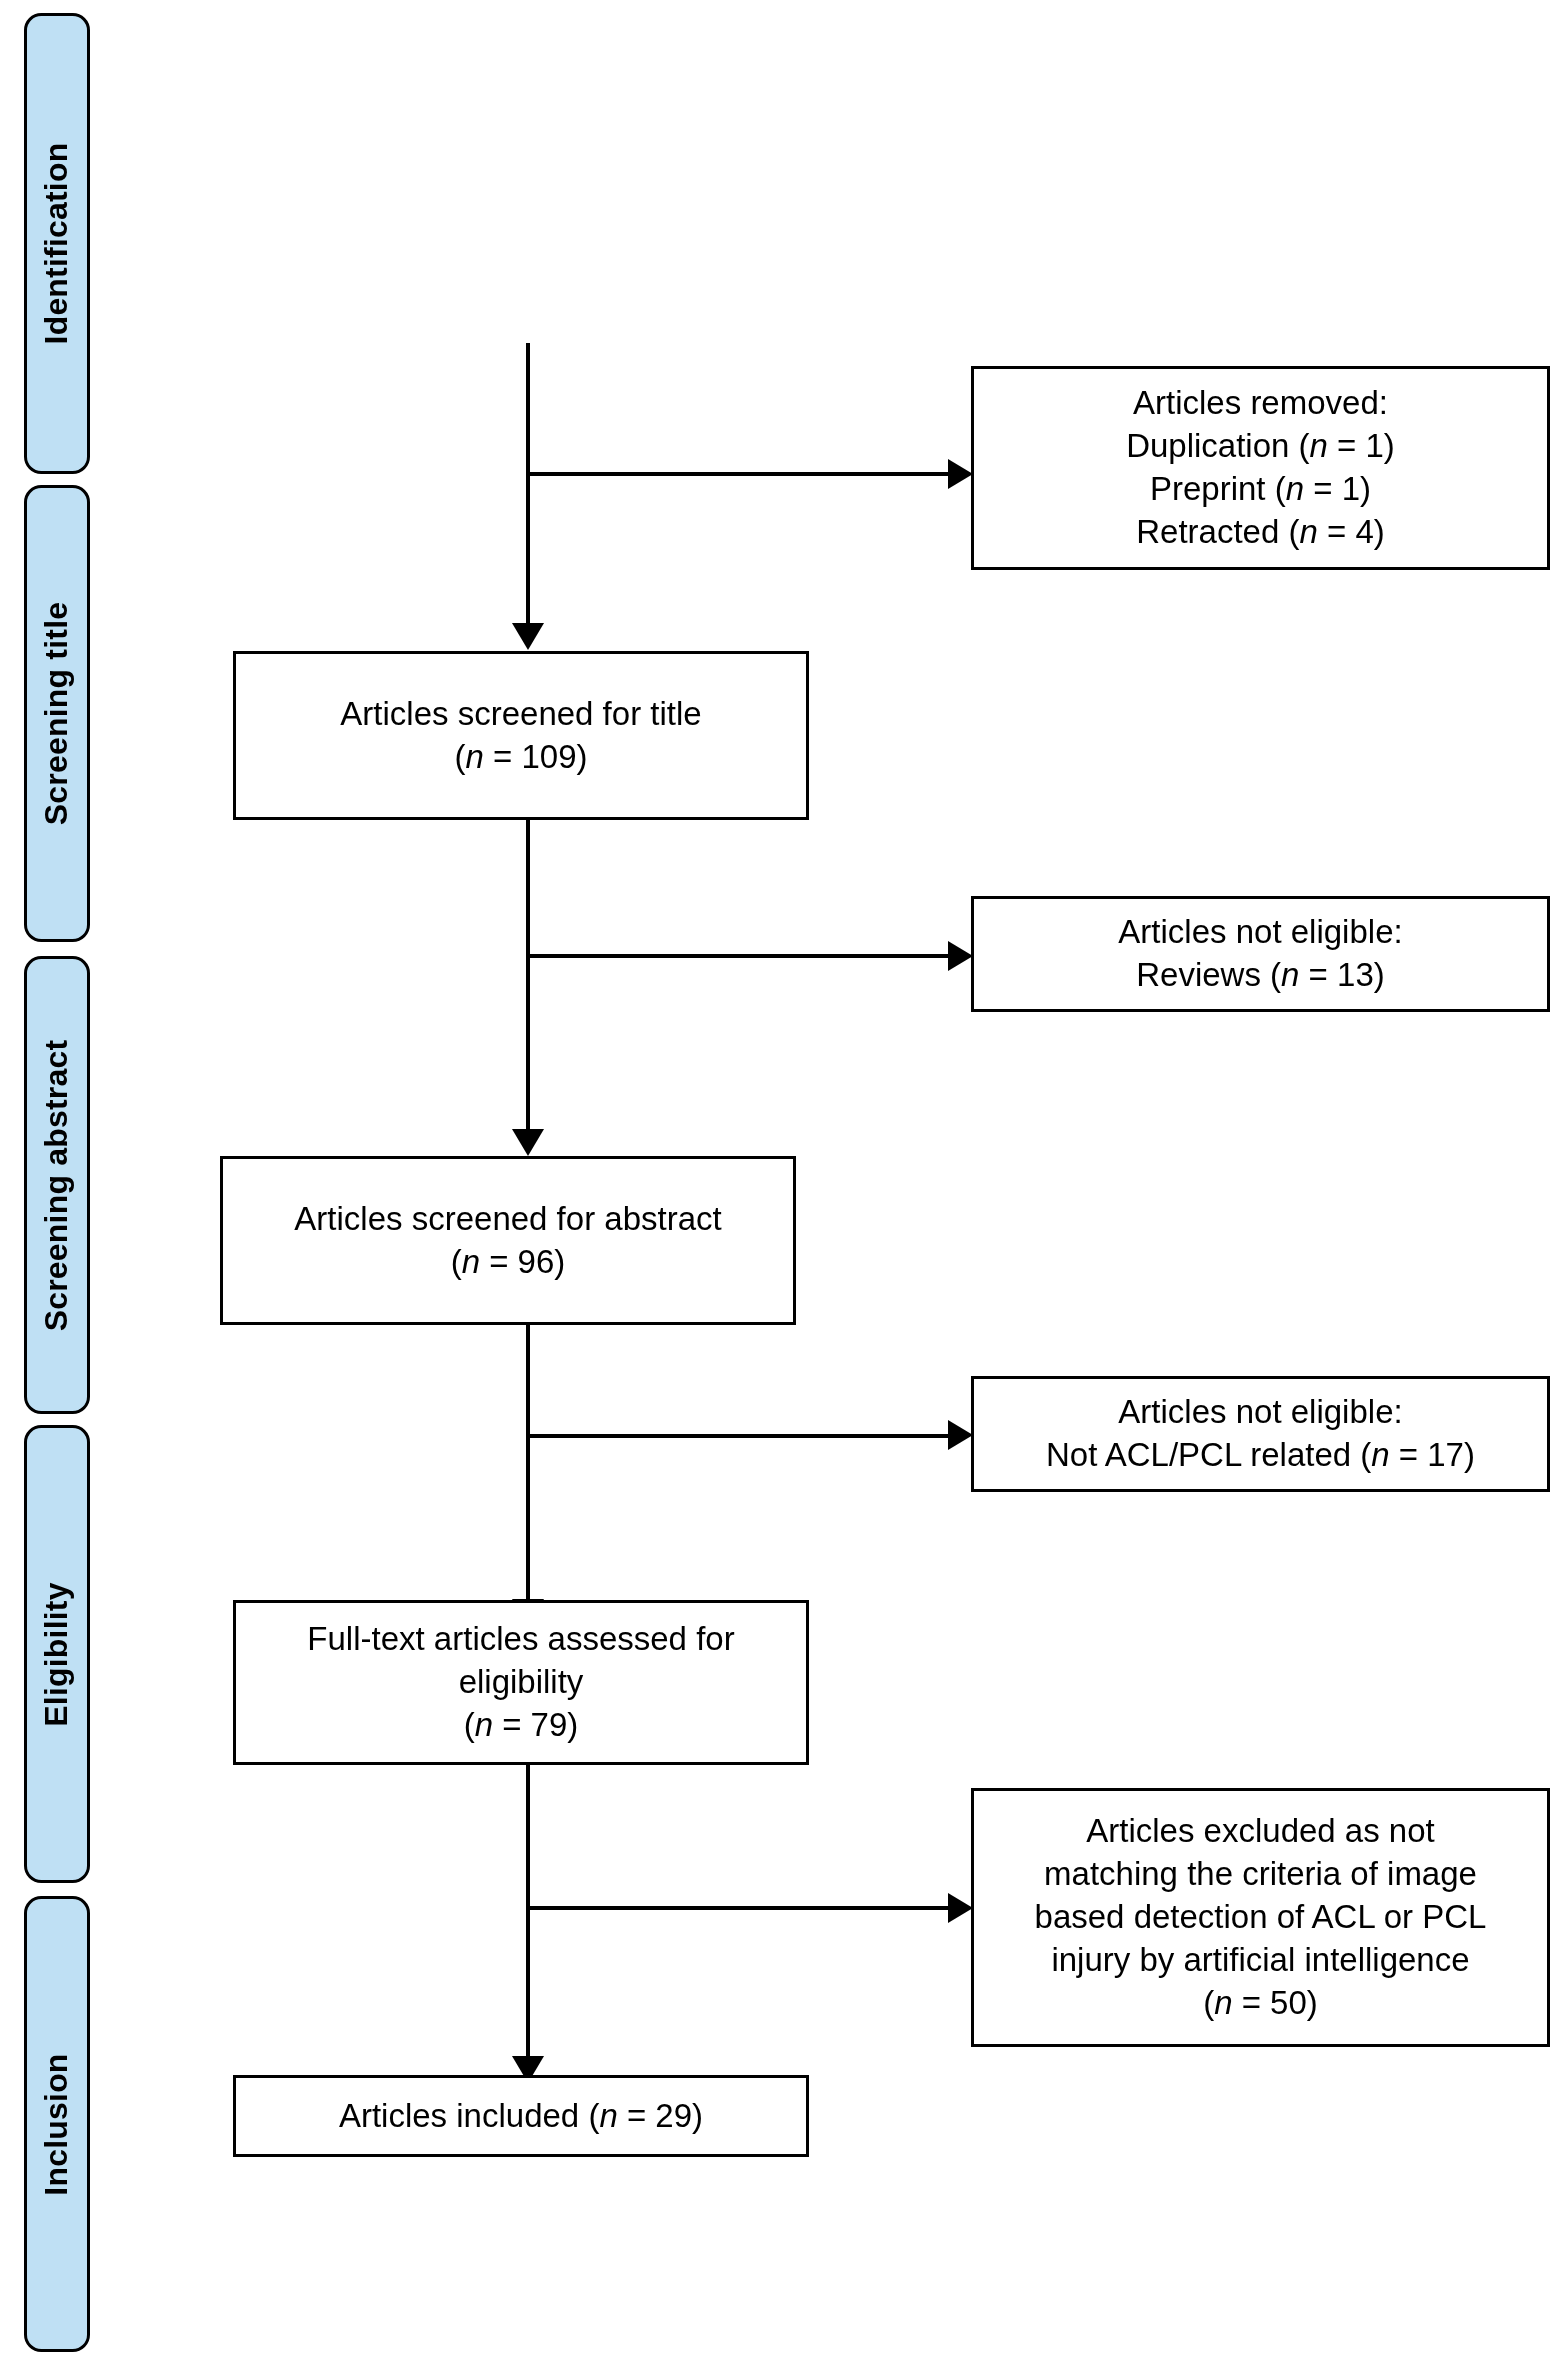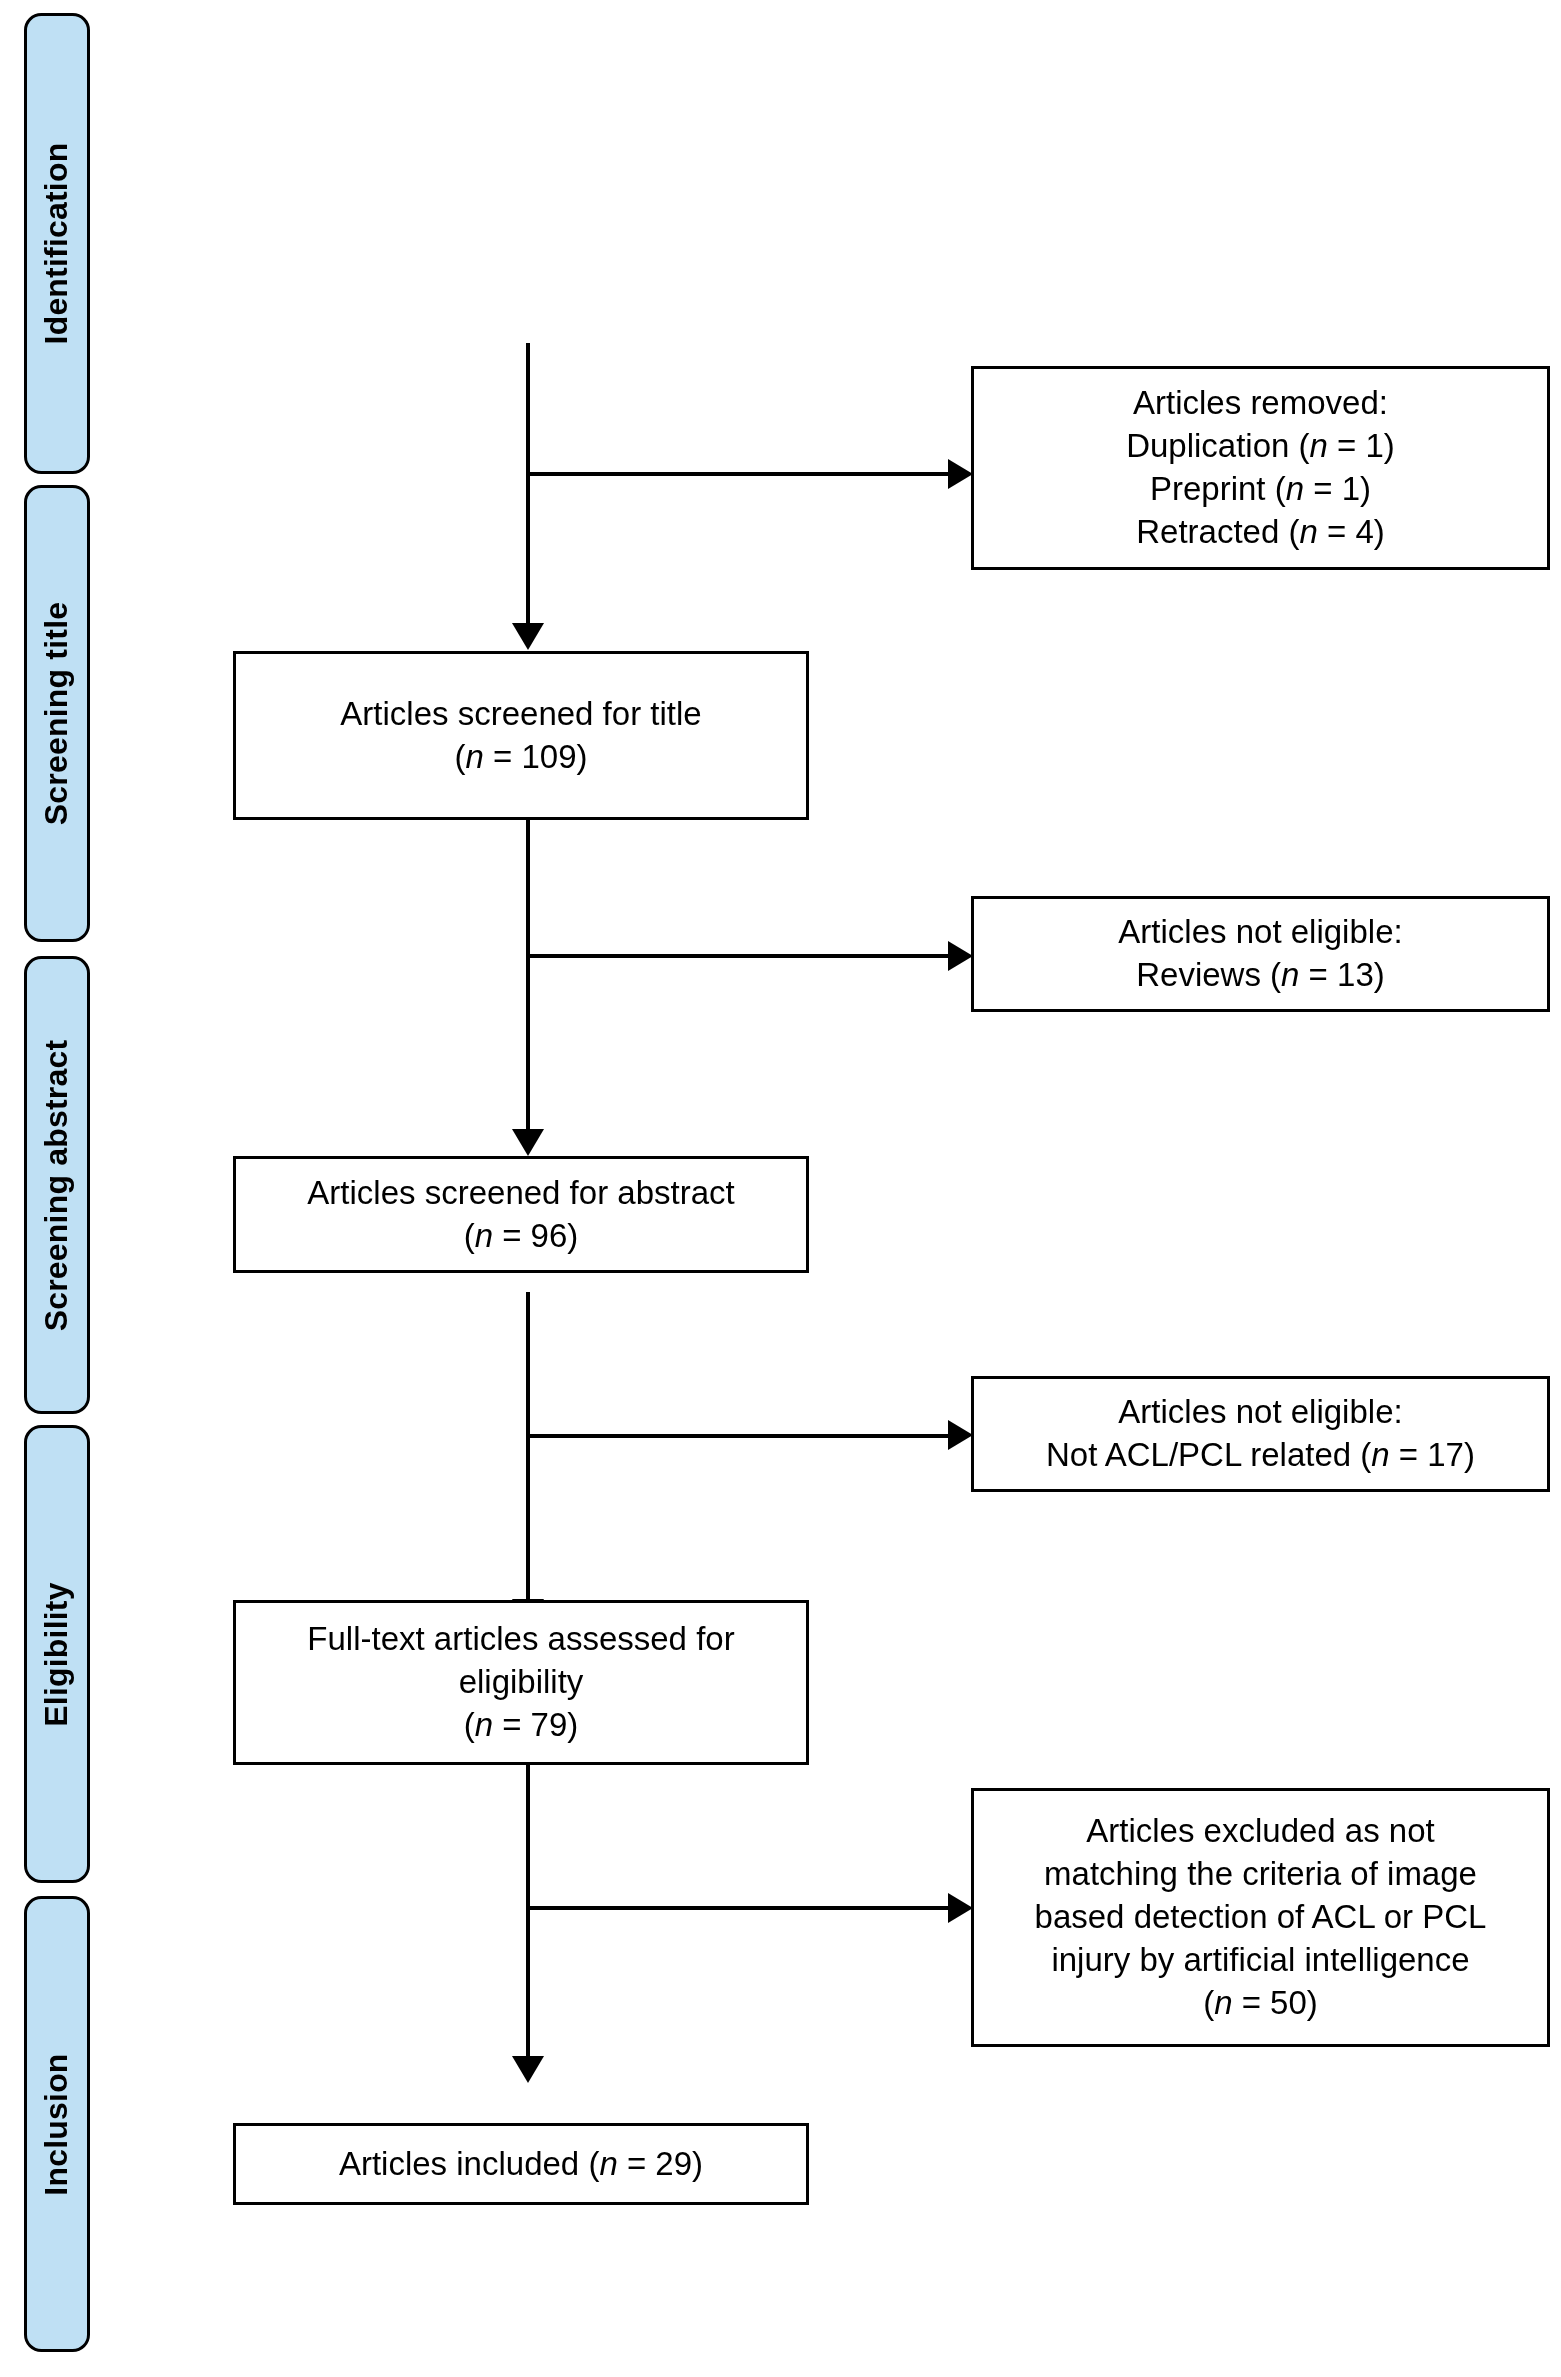--- a/index.html
+++ b/index.html
@@ -141,32 +141,32 @@
 
   <div class="hline" style="left:526px; top:1906px; width:426px;"></div>
   <div class="arrow-right" style="left:948px; top:1893px;"></div>
 
 
   <div class="flow-box" style="left:233px; top:651px; width:576px; height:169px;">
     <div class="flow-box-text">Articles screened for title
 (<i>n</i> = 109)</div>
   </div>
 
-  <div class="flow-box" style="left:233px; top:1156px; width:576px; height:117px;">
+  <div class="flow-box" style="left:220px; top:1156px; width:576px; height:169px;">
     <div class="flow-box-text">Articles screened for abstract
 (<i>n</i> = 96)</div>
   </div>
 
   <div class="flow-box" style="left:233px; top:1600px; width:576px; height:165px;">
     <div class="flow-box-text">Full-text articles assessed for
 eligibility
 (<i>n</i> = 79)</div>
   </div>
 
-  <div class="flow-box" style="left:233px; top:2075px; width:576px; height:82px;margin-top:48px;">
+  <div class="flow-box" style="left:233px; top:2075px; width:576px; height:82px;">
     <div class="flow-box-text">Articles included (<i>n</i> = 29)</div>
   </div>
 
   <div class="flow-box" style="left:971px; top:366px; width:579px; height:204px;">
     <div class="flow-box-text">Articles removed:
 Duplication (<i>n</i> = 1)
 Preprint (<i>n</i> = 1)
 Retracted (<i>n</i> = 4)</div>
   </div>
 

